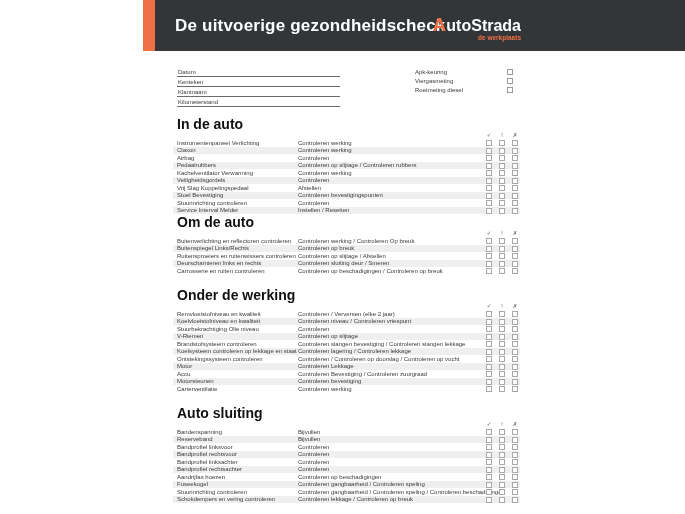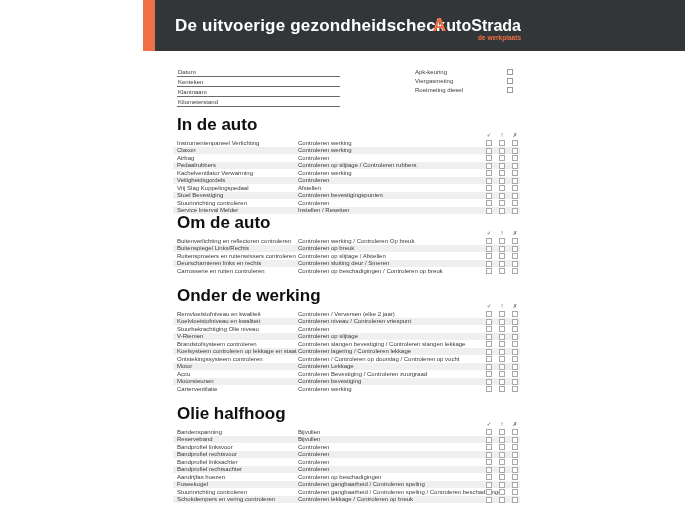--- a/index.html
+++ b/index.html
@@ -28,21 +28,21 @@
   .form-checks { position:absolute; left:415px; top:68px; width:98px; }
   .check-item { position:relative; height:9px; }
   .clabel { position:absolute; left:0; top:1px; font-size:6px; color:#3a3a3a; }
   .cbox {
     position:absolute; right:0; top:1px; width:6px; height:6px;
     border:1px solid #9a9a9a; background:#fff; box-sizing:border-box;
   }
   
   .section { position:absolute; left:173px; width:347px; }
   .s0 { top:118px; } .s1 { top:216px; } .s2 { top:289px; } .s3 { top:407px; }
-  .section h2 { margin:0 0 0 4px; height:14px; line-height:13px; font-size:17px; font-weight:bold; color:#101010; }
+  .section h2 { margin:0 0 0 4px; height:14px; line-height:13px; font-size:14px; font-weight:bold; color:#101010; }
   .symbols { height:7px; display:flex; justify-content:flex-end; gap:7px; padding-right:2px; }
   .symbols span { width:6px; font-size:5.5px; line-height:7px; color:#555; text-align:center; }
   .row { position:relative; height:7.5px; }
   .row.alt { background:#efefef; }
   .ritem { position:absolute; left:4px; top:0.5px; font-size:6px; line-height:7px; color:#3a3a3a; white-space:nowrap; }
   .raction { position:absolute; left:125px; top:0.5px; font-size:6px; line-height:7px; color:#3a3a3a; white-space:nowrap; }
   .boxes { position:absolute; right:2px; top:1px; display:flex; gap:7px; }
   .box { width:6px; height:6px; border:1px solid #a8a8a8; background:#fff; box-sizing:border-box; }
 </style>
 </head>
@@ -348,21 +348,21 @@
           <span class="raction">Controleren werking</span>
           <span class="boxes">
             <span class="box"></span>
             <span class="box"></span>
             <span class="box"></span>
           </span>
         </div>
       </div>
     </section>
     <section class="section s3">
-      <h2>Olie halfhoog</h2>
+      <h2>Auto sluiting</h2>
       <div class="symbols">
         <span>✓</span>
         <span>!</span>
         <span>✗</span>
       </div>
       <div class="rows">
         <div class="row">
           <span class="ritem">Bandenspanning</span>
           <span class="raction">Bijvullen</span>
           <span class="boxes">

